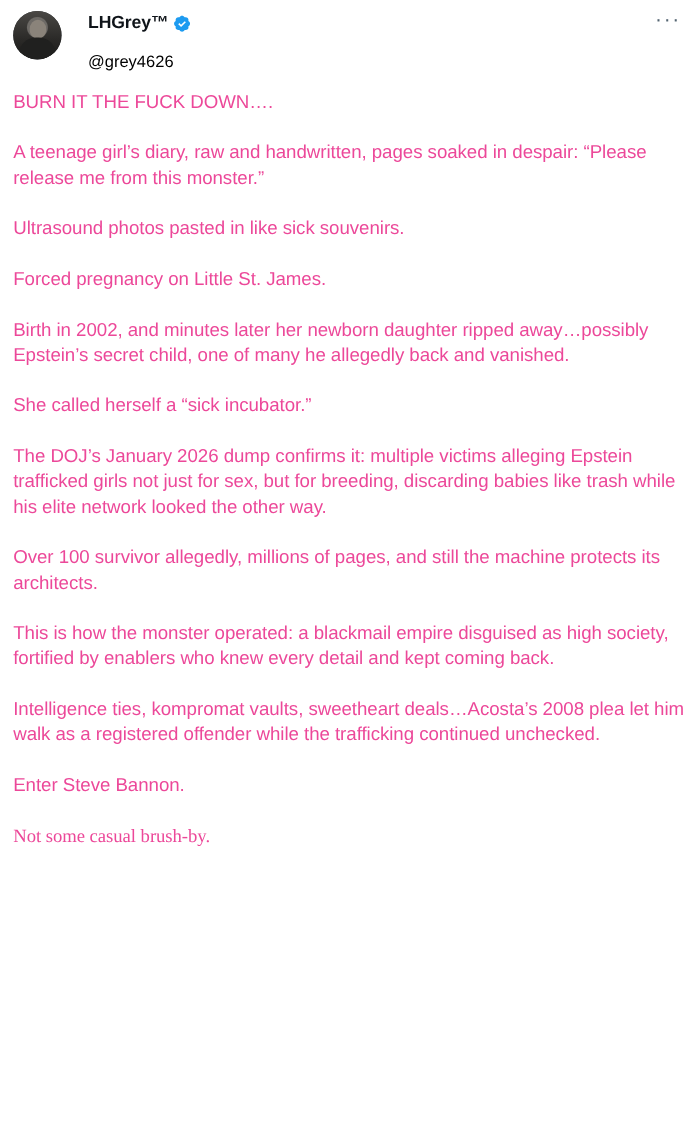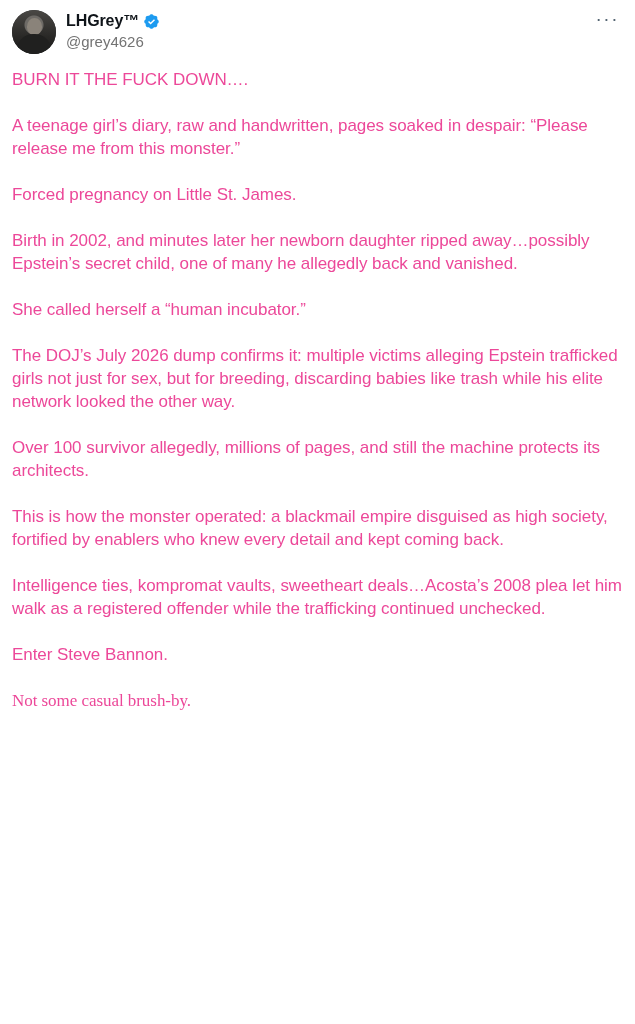--- a/index.html
+++ b/index.html
@@ -16,21 +16,21 @@
     overflow: hidden;
   }
   .tweet {
     padding: 10px 12px 0 12px;
     box-sizing: border-box;
     width: 635px;
   }
   .tweet-header {
     display: flex;
     align-items: flex-start;
-    gap: 10px;
+    gap: 24px;
     margin-bottom: 14px;
     justify-content: flex-end;
   }
   .avatar {
     width: 44px;
     height: 44px;
     border-radius: 50%;
     flex: 0 0 44px;
     background: #2b2f33;
     position: relative;
@@ -86,23 +86,23 @@
   }
   .verified {
     display: inline-flex;
     width: 17px;
     height: 17px;
     flex: 0 0 17px;
     margin-left: 1px;
   }
   .handle {
     font-size: 15px;
-    color: #737373;
+    color: #000000;
     line-height: 20px;
-    margin-top: 1px;
+    margin-top: 16px;
   }
   .more-btn {
     margin-left: auto;
     color: #536471;
     font-size: 19px;
     line-height: 14px;
     letter-spacing: 1.5px;
     padding: 2px 4px 8px 10px;
     cursor: pointer;
     user-select: none;
@@ -144,24 +144,25 @@
       </div>
       <div class="handle">@grey4626</div>
     </div>
 
     <div class="more-btn">···</div>
   </div>
 
   <div class="tweet-body">
     <p class="para">BURN IT THE FUCK DOWN….</p>
     <p class="para">A teenage girl’s diary, raw and handwritten, pages soaked in despair: “Please release me from this monster.”</p>
+    <p class="para">Ultrasound photos pasted in like sick souvenirs.</p>
     <p class="para">Forced pregnancy on Little St. James.</p>
     <p class="para">Birth in 2002, and minutes later her newborn daughter ripped away…possibly Epstein’s secret child, one of many he allegedly back and vanished.</p>
-    <p class="para">She called herself a “human incubator.”</p>
-    <p class="para">The DOJ’s July 2026 dump confirms it: multiple victims alleging Epstein trafficked girls not just for sex, but for breeding, discarding babies like trash while his elite network looked the other way.</p>
+    <p class="para">She called herself a “sick incubator.”</p>
+    <p class="para">The DOJ’s January 2026 dump confirms it: multiple victims alleging Epstein trafficked girls not just for sex, but for breeding, discarding babies like trash while his elite network looked the other way.</p>
     <p class="para">Over 100 survivor allegedly, millions of pages, and still the machine protects its architects.</p>
     <p class="para">This is how the monster operated: a blackmail empire disguised as high society, fortified by enablers who knew every detail and kept coming back.</p>
     <p class="para">Intelligence ties, kompromat vaults, sweetheart deals…Acosta’s 2008 plea let him walk as a registered offender while the trafficking continued unchecked.</p>
     <p class="para">Enter Steve Bannon.</p>
     <p class="para">Not some casual brush-by.</p>
   </div>
 
 </div>
 
 </body></html>

